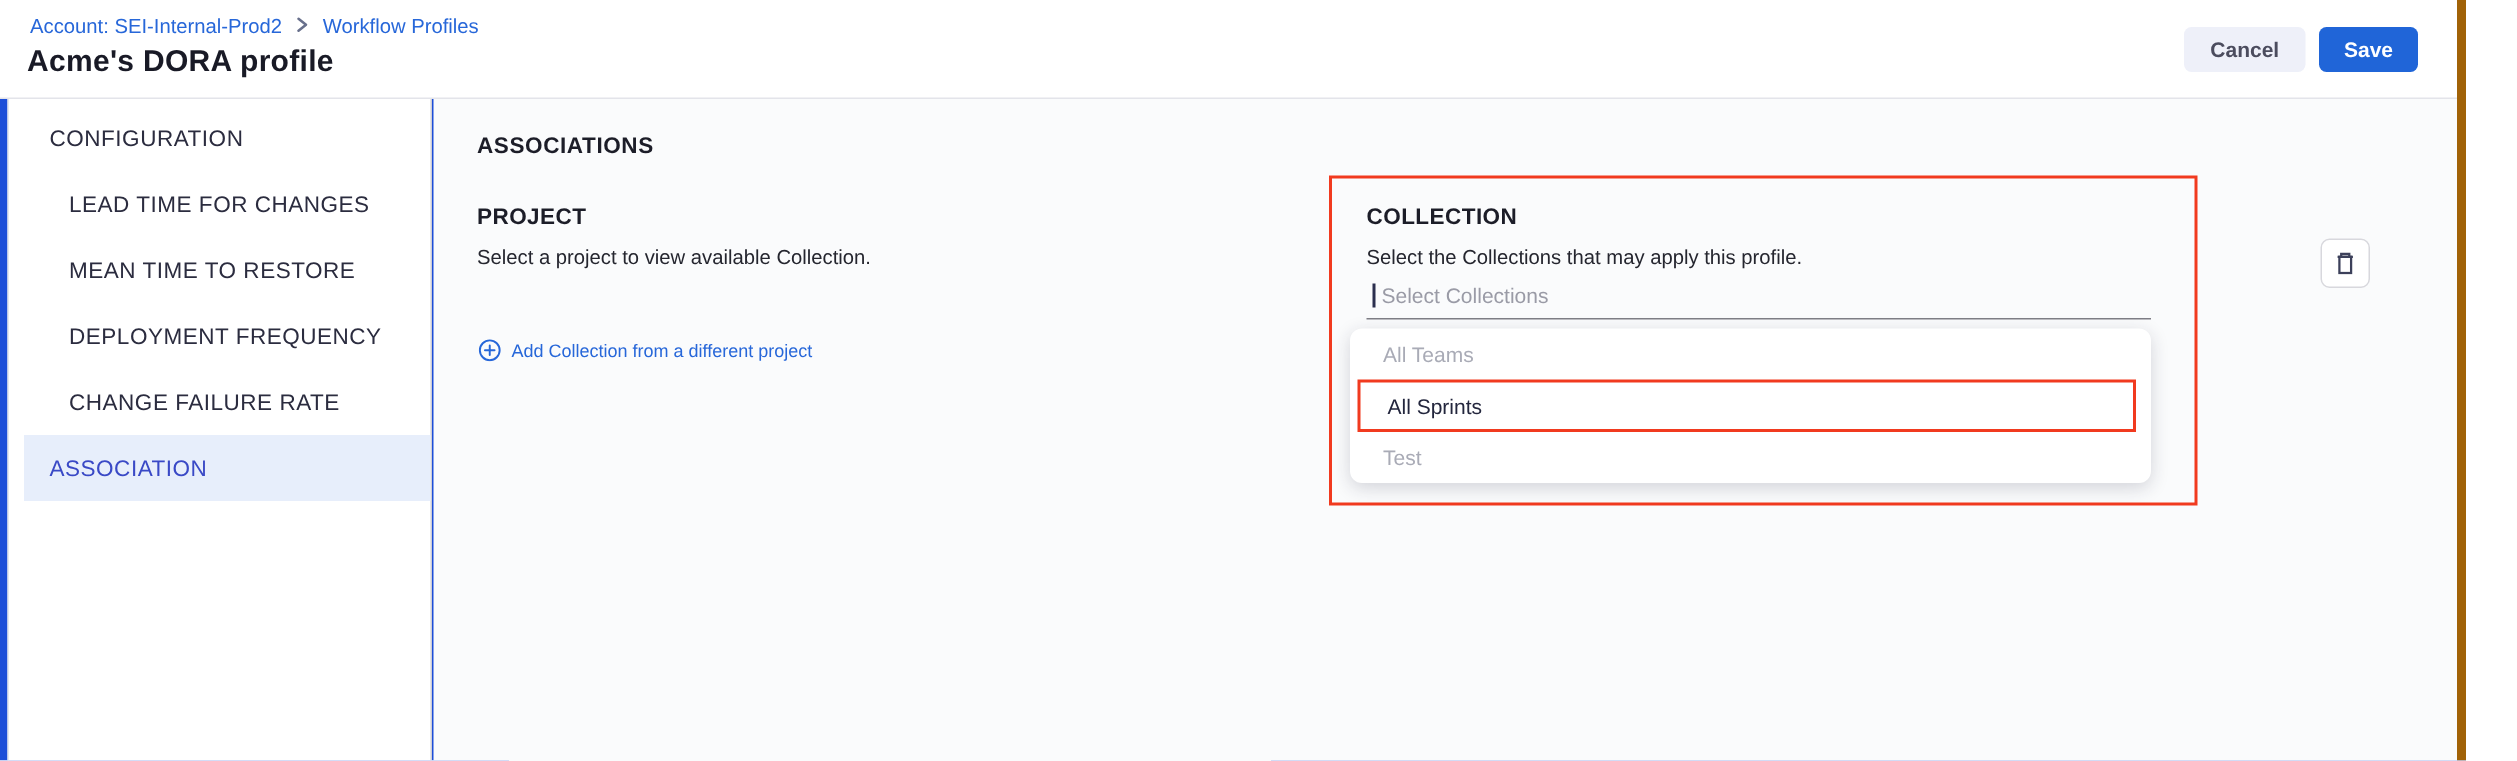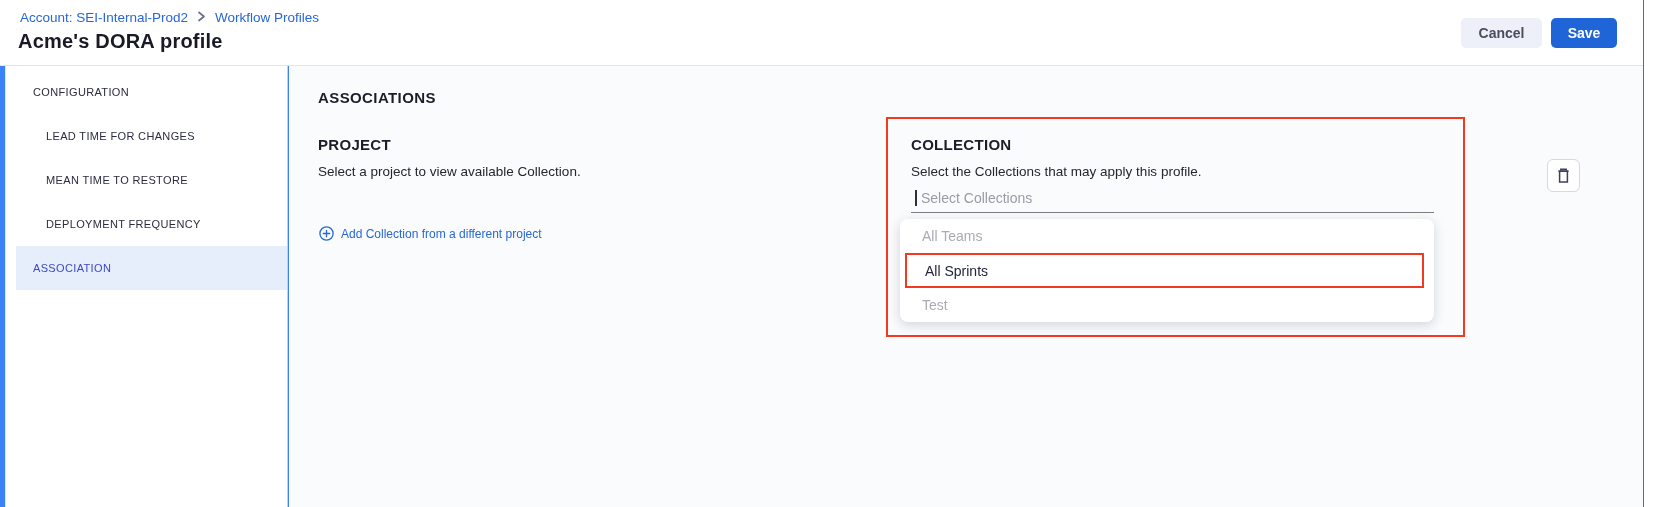--- a/index.html
+++ b/index.html
@@ -1,39 +1,39 @@
 <!DOCTYPE html>
 <html><head>
 <meta charset="utf-8">
 <style>
   * { margin:0; padding:0; box-sizing:border-box; }
   html,body { width:1678px; height:507px; background:#ffffff; overflow:hidden;
     font-family:"Liberation Sans","DejaVu Sans",sans-serif; }
-  .page { position:relative; width:1644px; height:507px; background:#3b82f6;
-    border-right:1px solid #a16207;text-decoration:underline; }
+  .page { position:relative; width:1644px; height:507px; background:#1d4ed8;
+    border-right:6px solid #a16207;text-decoration:underline; }
 
   
   .header { position:absolute; left:0; top:0; right:0; height:66px; background:#fff;
     border-bottom:1px solid #e3e4ea; z-index:5; }
   .breadcrumb { position:absolute; left:20px; top:10px; display:flex; align-items:center;
     gap:9px; font-size:13.5px; }
   .crumb { color:#2767d9; cursor:pointer; }
   .title { position:absolute; left:18px; top:30px; font-size:20px; font-weight:700;
     color:#191a26; letter-spacing:.2px; }
   .header-actions { position:absolute; right:26px; top:18px; display:flex; gap:9px; }
   .btn { height:30px; border:none; border-radius:5px; font-size:14px; cursor:pointer;
     font-family:inherit; }
   .btn-cancel { width:81px; background:#eef0f9; color:#4b4c5e; font-weight:600; }
   .btn-save { width:66px; background:#2065d8; color:#ffffff; font-weight:700; }
 
   
   .sidebar { position:absolute; left:5px; top:66px; bottom:0; width:283px; background:#fff;
     border-left:1px solid #e7e7ec; border-right:1px solid #cdced6; padding-top:4px; }
   .nav-item { height:44px; display:flex; align-items:center; margin-left:10px;
-    font-size:11px; color:#2b2c3f; letter-spacing:.35px; cursor:pointer; }
+    font-size:15px; color:#2b2c3f; letter-spacing:.35px; cursor:pointer; }
   .nav-item.lvl1 { padding-left:17px; }
   .nav-item.lvl2 { padding-left:30px; }
   .nav-item.selected { background:#e7eefb; color:#3a49c6; }
 
   
   .main { position:absolute; left:289px; right:0; top:66px; bottom:0; background:#fafbfc; }
   .sec-heading { position:absolute; left:29px; top:23px; font-size:15px; font-weight:700;
     color:#1c1d28; letter-spacing:.4px; }
   .group-heading { position:absolute; font-size:15px; font-weight:700; color:#1c1d28;
     letter-spacing:.3px; top:70px; }
@@ -96,20 +96,21 @@
       <button class="btn btn-cancel">Cancel</button>
       <button class="btn btn-save">Save</button>
     </div>
   </div>
 
   <div class="sidebar">
     <div class="nav-item lvl1">CONFIGURATION</div>
     <div class="nav-item lvl2">LEAD TIME FOR CHANGES</div>
     <div class="nav-item lvl2">MEAN TIME TO RESTORE</div>
     <div class="nav-item lvl2">DEPLOYMENT FREQUENCY</div>
+    <div class="nav-item lvl2">CHANGE FAILURE RATE</div>
     <div class="nav-item lvl1 selected">ASSOCIATION</div>
   </div>
 
   <div class="main">
 
     <div class="sec-heading">ASSOCIATIONS</div>
 
     <div class="group-heading proj-heading">PROJECT</div>
     <div class="desc proj-desc">Select a project to view available Collection.</div>
     <div class="add-link">

